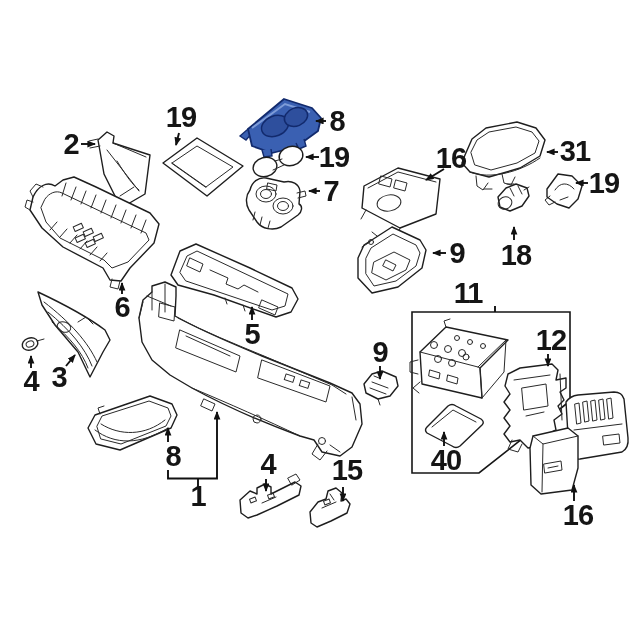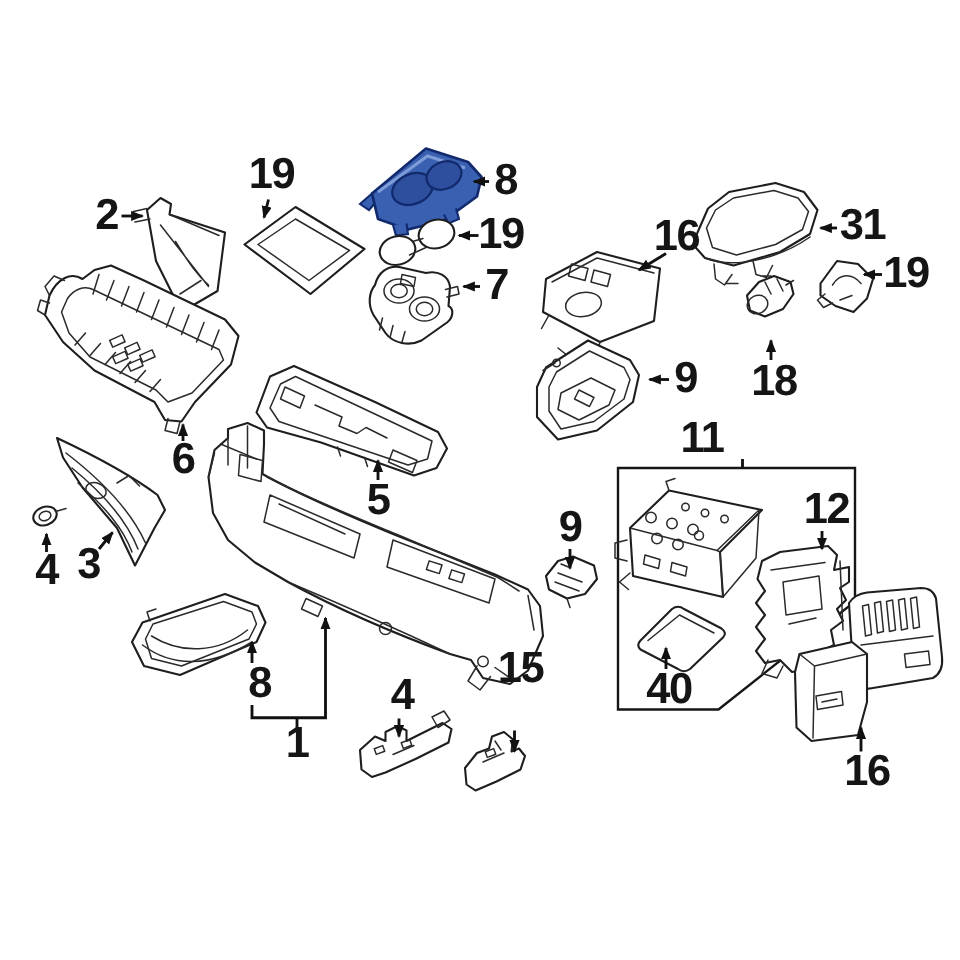--- a/index.html
+++ b/index.html
@@ -233,21 +233,21 @@
 <div class="lbl" style="left:252px;top:334px">5</div>
 <div class="lbl" style="left:122px;top:307px">6</div>
 <div class="lbl" style="left:331px;top:191px">7</div>
 <div class="lbl" style="left:337px;top:121px">8</div>
 <div class="lbl" style="left:457px;top:253px">9</div>
 <div class="lbl" style="left:451px;top:158px">16</div>
 <div class="lbl" style="left:468px;top:293px">11</div>
 <div class="lbl" style="left:578px;top:515px">16</div>
 <div class="lbl" style="left:551px;top:340px">12</div>
 <div class="lbl" style="left:268px;top:464px">4</div>
-<div class="lbl" style="left:347px;top:446px">15</div>
+<div class="lbl" style="left:347px;top:470px">15</div>
 <div class="lbl" style="left:380px;top:352px">9</div>
 <div class="lbl" style="left:173px;top:456px">8</div>
 <div class="lbl" style="left:181px;top:117px">19</div>
 <div class="lbl" style="left:334px;top:157px">19</div>
 <div class="lbl" style="left:446px;top:460px">40</div>
 <div class="lbl" style="left:575px;top:151px">31</div>
 <div class="lbl" style="left:516px;top:255px">18</div>
 <div class="lbl" style="left:604px;top:183px">19</div>
 
 </div>

